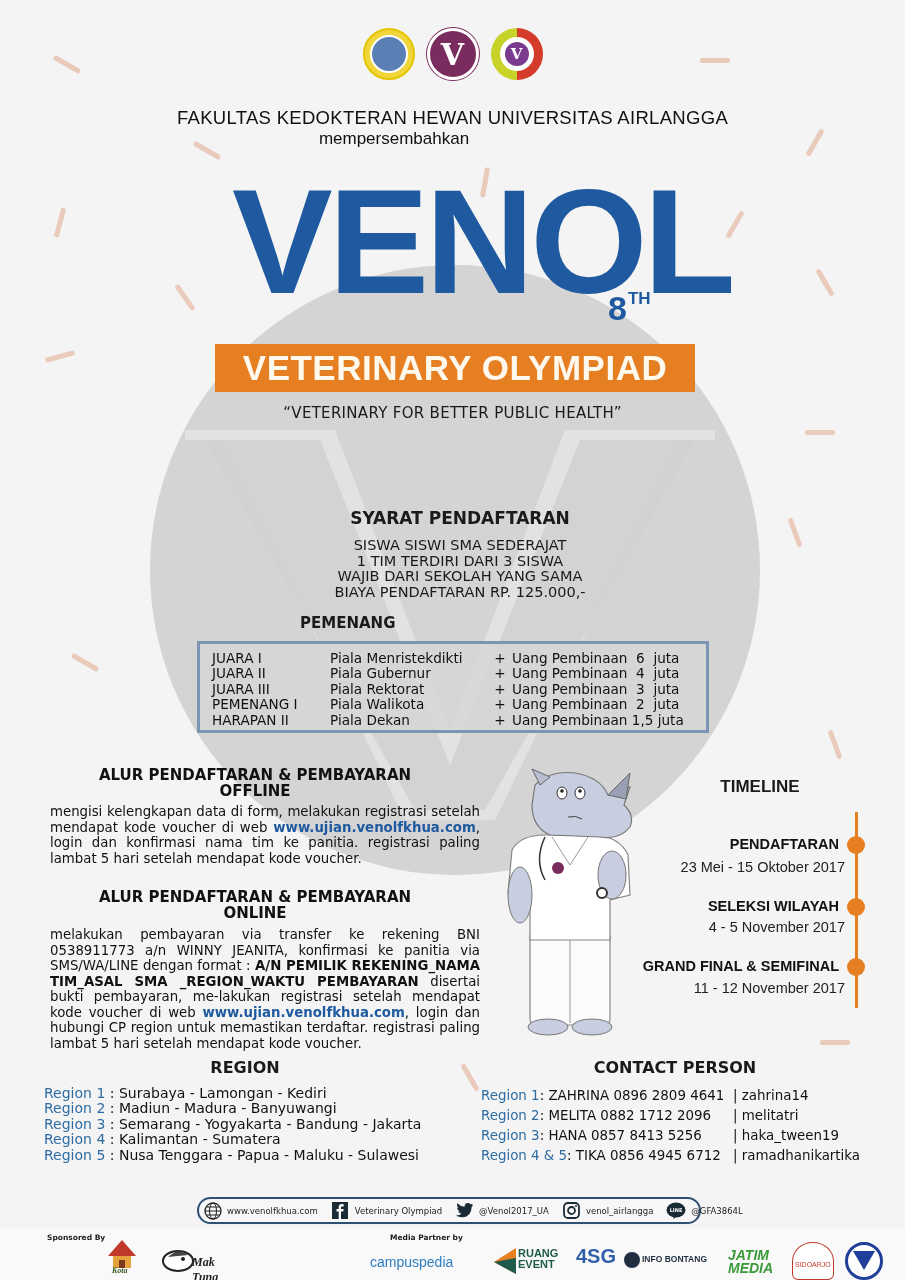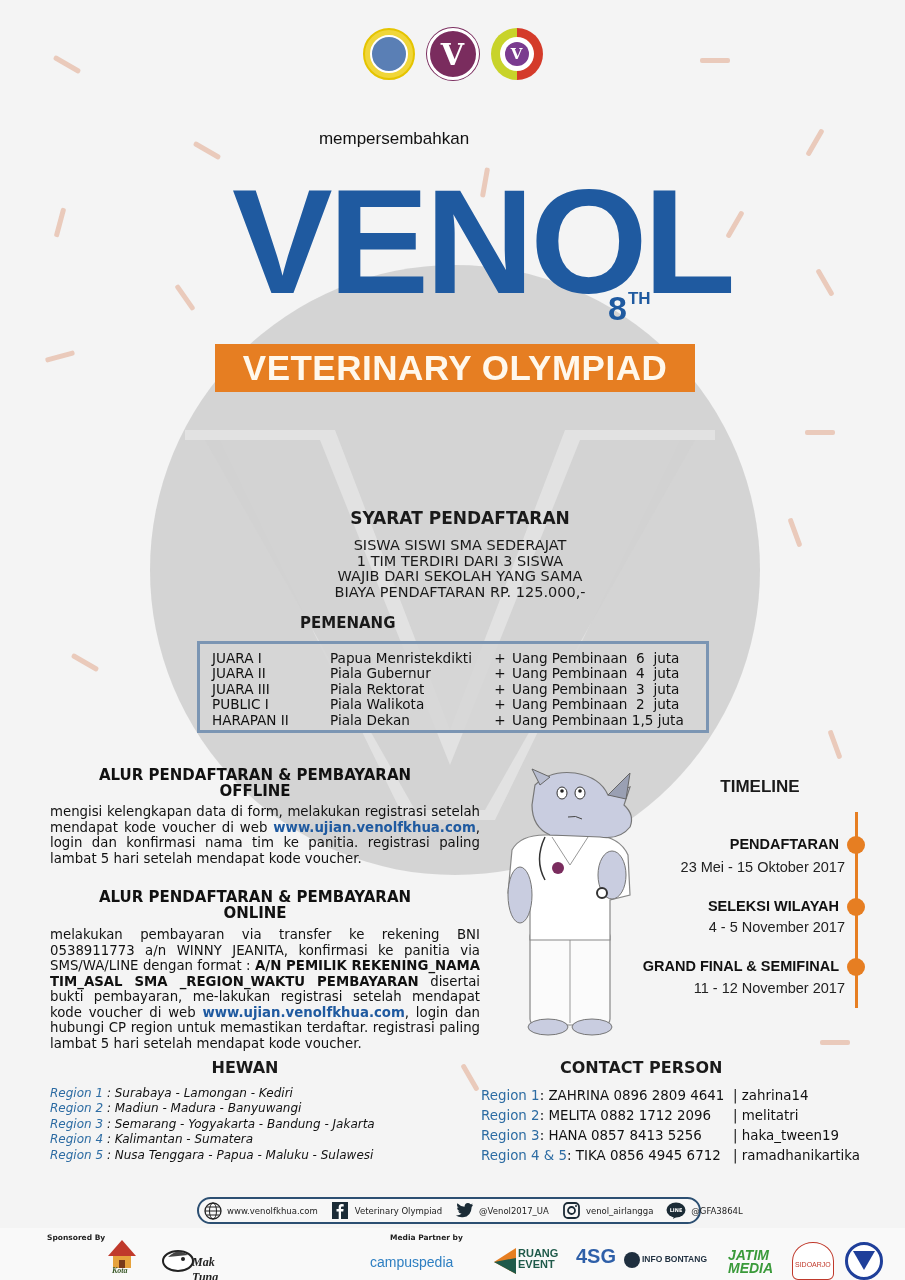--- a/index.html
+++ b/index.html
@@ -66,24 +66,24 @@
   .tl-line { position: absolute; left: 855px; top: 812px; width: 3px; height: 196px; background: #e67e22; }
   .tl-dot { position: absolute; width: 18px; height: 18px; border-radius: 50%; background: #e67e22; }
   .tl-label { position: absolute; right: 66px; font-family: "Liberation Sans", sans-serif; font-weight: bold; font-size: 14.5px; text-align: right; color: #111; white-space: nowrap; }
   .tl-date { position: absolute; right: 60px; font-family: "Liberation Sans", sans-serif; font-size: 14.5px; text-align: right; color: #222; white-space: nowrap; }
 
   
   .mascot { position: absolute; left: 490px; top: 765px; width: 160px; height: 280px; }
 
   
   .region-title { position: absolute; left: 160px; top: 1058px; width: 170px; text-align: center; font-weight: bold; font-size: 16px; }
-  .region-list { position: absolute; left: 50px; top: 1086px; font-size: 12px; line-height: 15.4px; color: #111; font-style: italic; }
+  .region-list { position: absolute; left: 44px; top: 1086px; font-size: 14px; line-height: 15.4px; color: #111; }
   .region-list .rk { color: #2d6ca3; }
 
-  .contact-title { position: absolute; left: 560px; top: 1058px; width: 230px; font-weight: bold; font-size: 16px; }
+  .contact-title { position: absolute; left: 560px; top: 1058px; width: 230px; text-align: center; font-weight: bold; font-size: 16px; }
   .contact-list { position: absolute; left: 481px; top: 1086px; font-size: 13.4px; line-height: 20px; color: #111; }
   .contact-row { display: flex; white-space: nowrap; }
   .contact-row .rk { color: #2d6ca3; }
   .contact-row .handle { position: absolute; left: 252px; }
 
   
   .social-bar { position: absolute; left: 197px; top: 1197px; width: 504px; height: 27px; border: 2px solid #2c4f72; border-radius: 14px; background: #f7f7f7; display: flex; align-items: center; padding: 0 4px; gap: 5px; font-size: 8.5px; color: #222; }
   .s-icon { width: 19px; height: 19px; display: inline-flex; align-items: center; justify-content: center; flex-shrink: 0; }
   .s-text { margin-right: 8px; white-space: nowrap; }
 
@@ -129,61 +129,63 @@
     <div class="logo logo-fkh">
         <span>V</span>
       </div>
     <div class="logo logo-venol">
         <div class="inner">
           <span>V</span>
         </div>
       </div>
   </div>
 
+  <div class="org-title">FAKULTAS KEDOKTERAN HEWAN UNIVERSITAS AIRLANGGA</div>
   <div class="org-sub">mempersembahkan</div>
 
   <div class="venol">VENOL</div>
   <div class="edition"><span>8</span><sup>TH</sup></div>
 
   <div class="olymp-bar">
     <span>VETERINARY OLYMPIAD</span>
   </div>
 
+  <div class="tagline">“VETERINARY FOR BETTER PUBLIC HEALTH”</div>
 
   <div class="syarat-title">SYARAT PENDAFTARAN</div>
   <div class="syarat-list">
     <div>SISWA SISWI SMA SEDERAJAT</div>
     <div>1 TIM TERDIRI DARI 3 SISWA</div>
     <div>WAJIB DARI SEKOLAH YANG SAMA</div>
     <div>BIAYA PENDAFTARAN RP. 125.000,-</div>
   </div>
 
   <div class="pemenang-title">PEMENANG</div>
 
   <div class="prize-box">
     <div class="prize-row">
       <span class="c1">JUARA I</span>
-      <span class="c2">Papua Menristekdikti</span>
+      <span class="c2">Piala Menristekdikti</span>
       <span class="c3">+</span>
       <span class="c4" style="white-space:pre">Uang Pembinaan  6  juta</span>
     </div>
     <div class="prize-row">
       <span class="c1">JUARA II</span>
       <span class="c2">Piala Gubernur</span>
       <span class="c3">+</span>
       <span class="c4" style="white-space:pre">Uang Pembinaan  4  juta</span>
     </div>
     <div class="prize-row">
       <span class="c1">JUARA III</span>
       <span class="c2">Piala Rektorat</span>
       <span class="c3">+</span>
       <span class="c4" style="white-space:pre">Uang Pembinaan  3  juta</span>
     </div>
     <div class="prize-row">
-      <span class="c1">PUBLIC I</span>
+      <span class="c1">PEMENANG I</span>
       <span class="c2">Piala Walikota</span>
       <span class="c3">+</span>
       <span class="c4" style="white-space:pre">Uang Pembinaan  2  juta</span>
     </div>
     <div class="prize-row">
       <span class="c1">HARAPAN II</span>
       <span class="c2">Piala Dekan</span>
       <span class="c3">+</span>
       <span class="c4" style="white-space:pre">Uang Pembinaan 1,5 juta</span>
     </div>
@@ -240,21 +242,21 @@
   <div class="tl-date" style="top:859px;">23 Mei - 15 Oktober 2017</div>
 
   <div class="tl-dot" style="left:847px;top:898px;"></div>
   <div class="tl-label" style="top:898px;margin-left:48px;">SELEKSI WILAYAH</div>
   <div class="tl-date" style="top:919px;">4 - 5 November 2017</div>
 
   <div class="tl-dot" style="left:847px;top:958px;"></div>
   <div class="tl-label" style="top:958px;">GRAND FINAL &amp; SEMIFINAL</div>
   <div class="tl-date" style="top:980px;">11 - 12 November 2017</div>
 
-  <div class="region-title">HEWAN</div>
+  <div class="region-title">REGION</div>
   <div class="region-list">
     <div><span class="rk">Region 1</span><span> : Surabaya - Lamongan - Kediri</span></div>
     <div><span class="rk">Region 2</span><span> : Madiun - Madura - Banyuwangi</span></div>
     <div><span class="rk">Region 3</span><span> : Semarang - Yogyakarta - Bandung - Jakarta</span></div>
     <div><span class="rk">Region 4</span><span> : Kalimantan - Sumatera</span></div>
     <div><span class="rk">Region 5</span><span> : Nusa Tenggara - Papua - Maluku - Sulawesi</span></div>
   </div>
 
   <div class="contact-title">CONTACT PERSON</div>
   <div class="contact-list">

